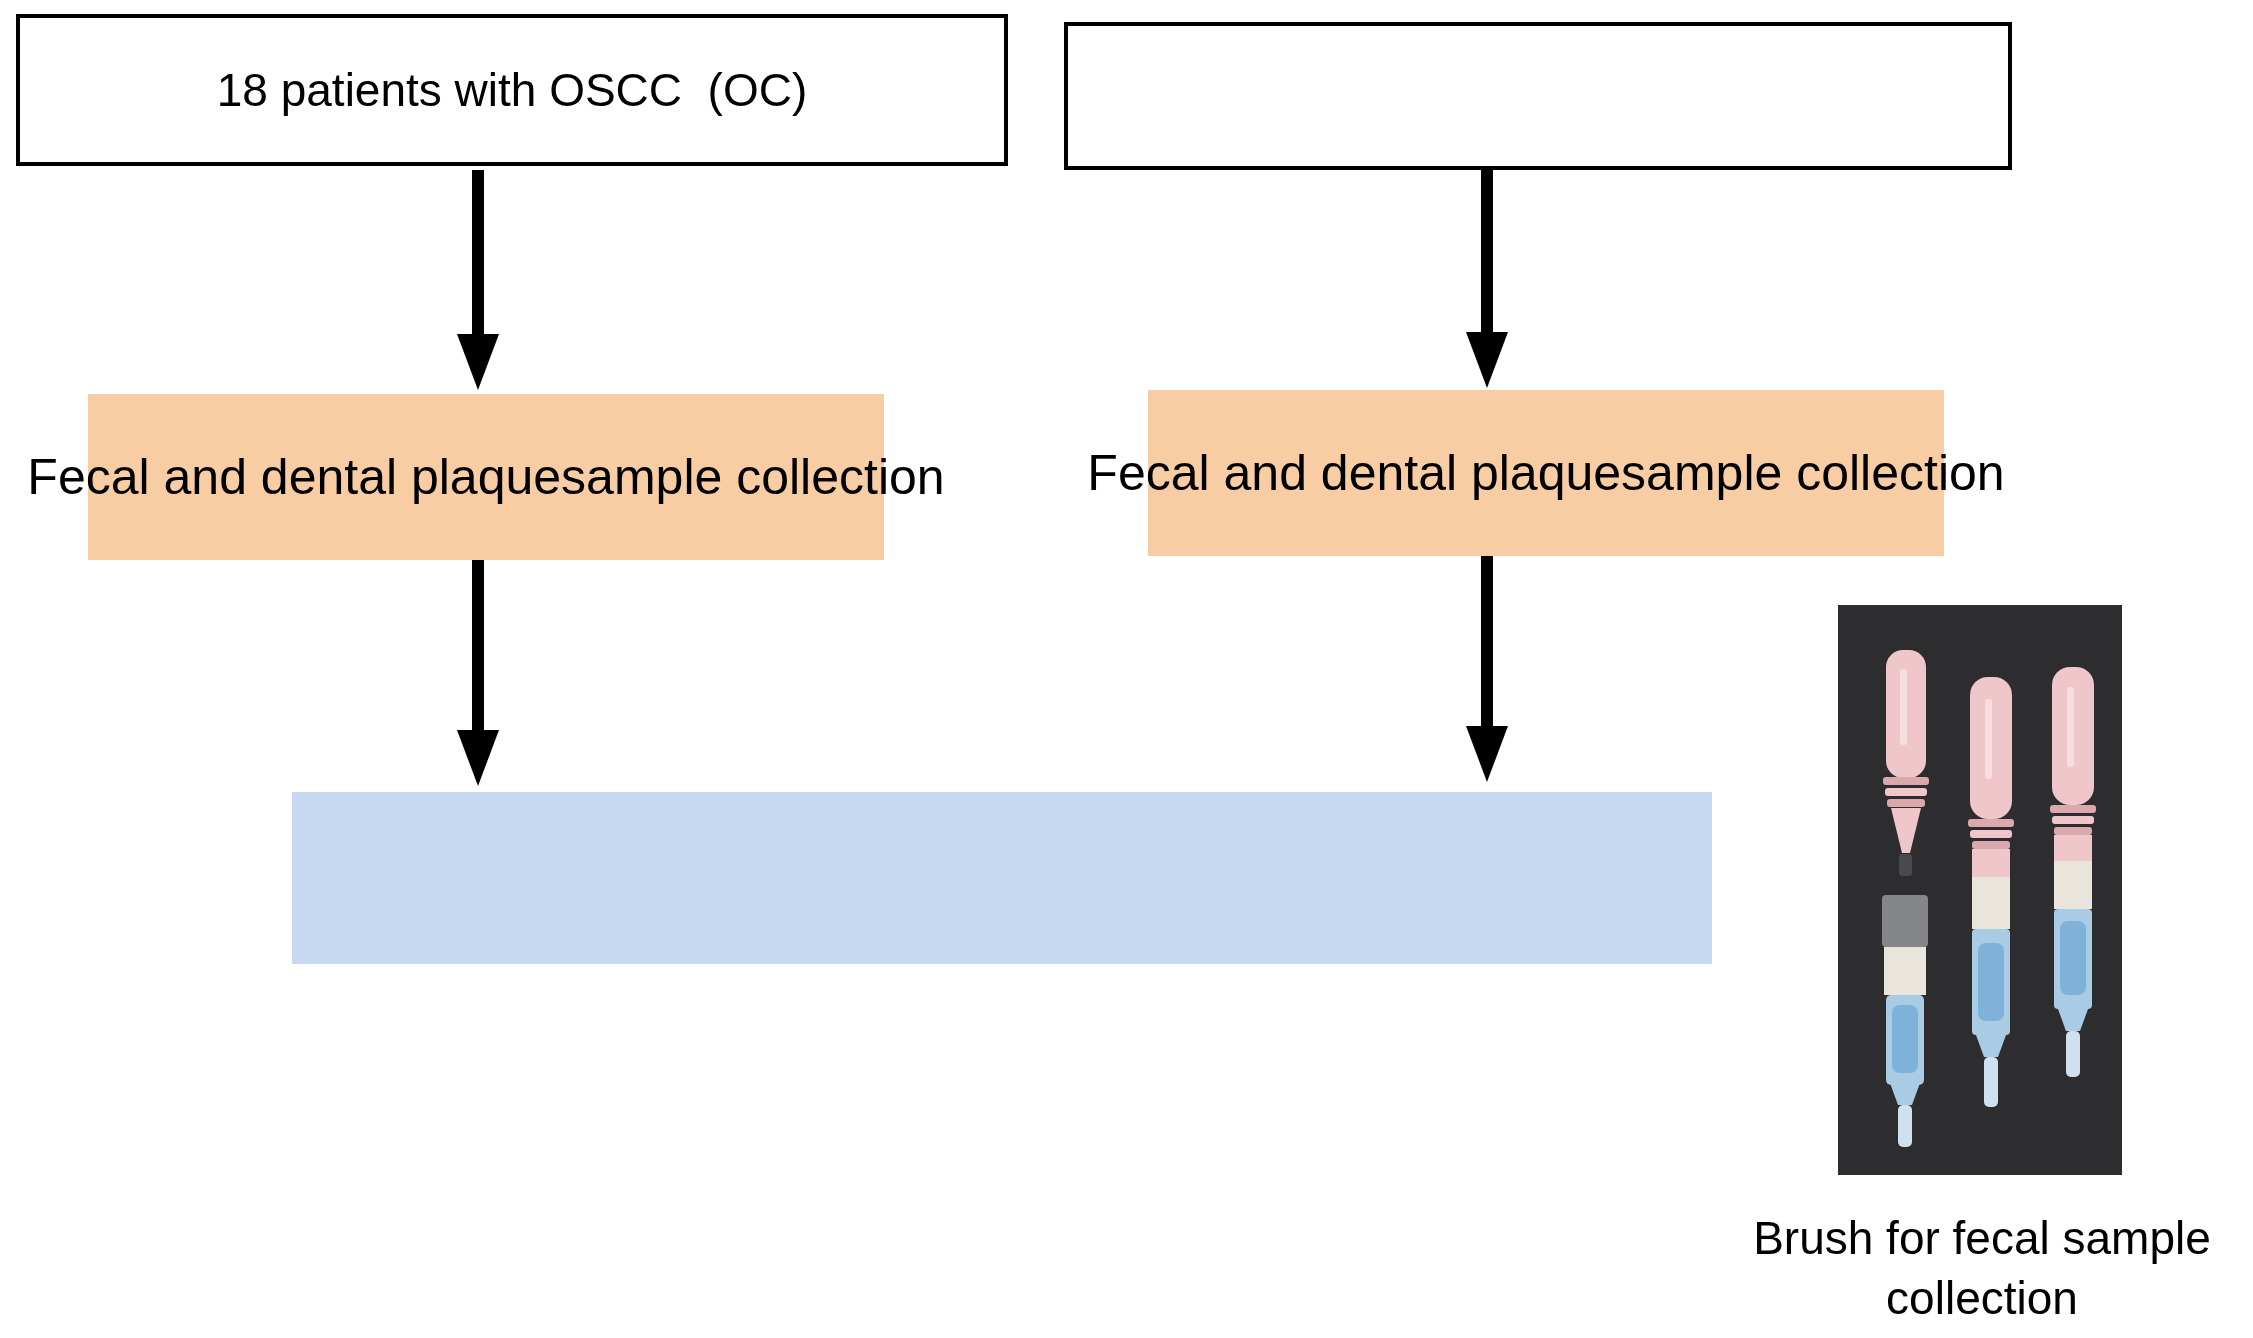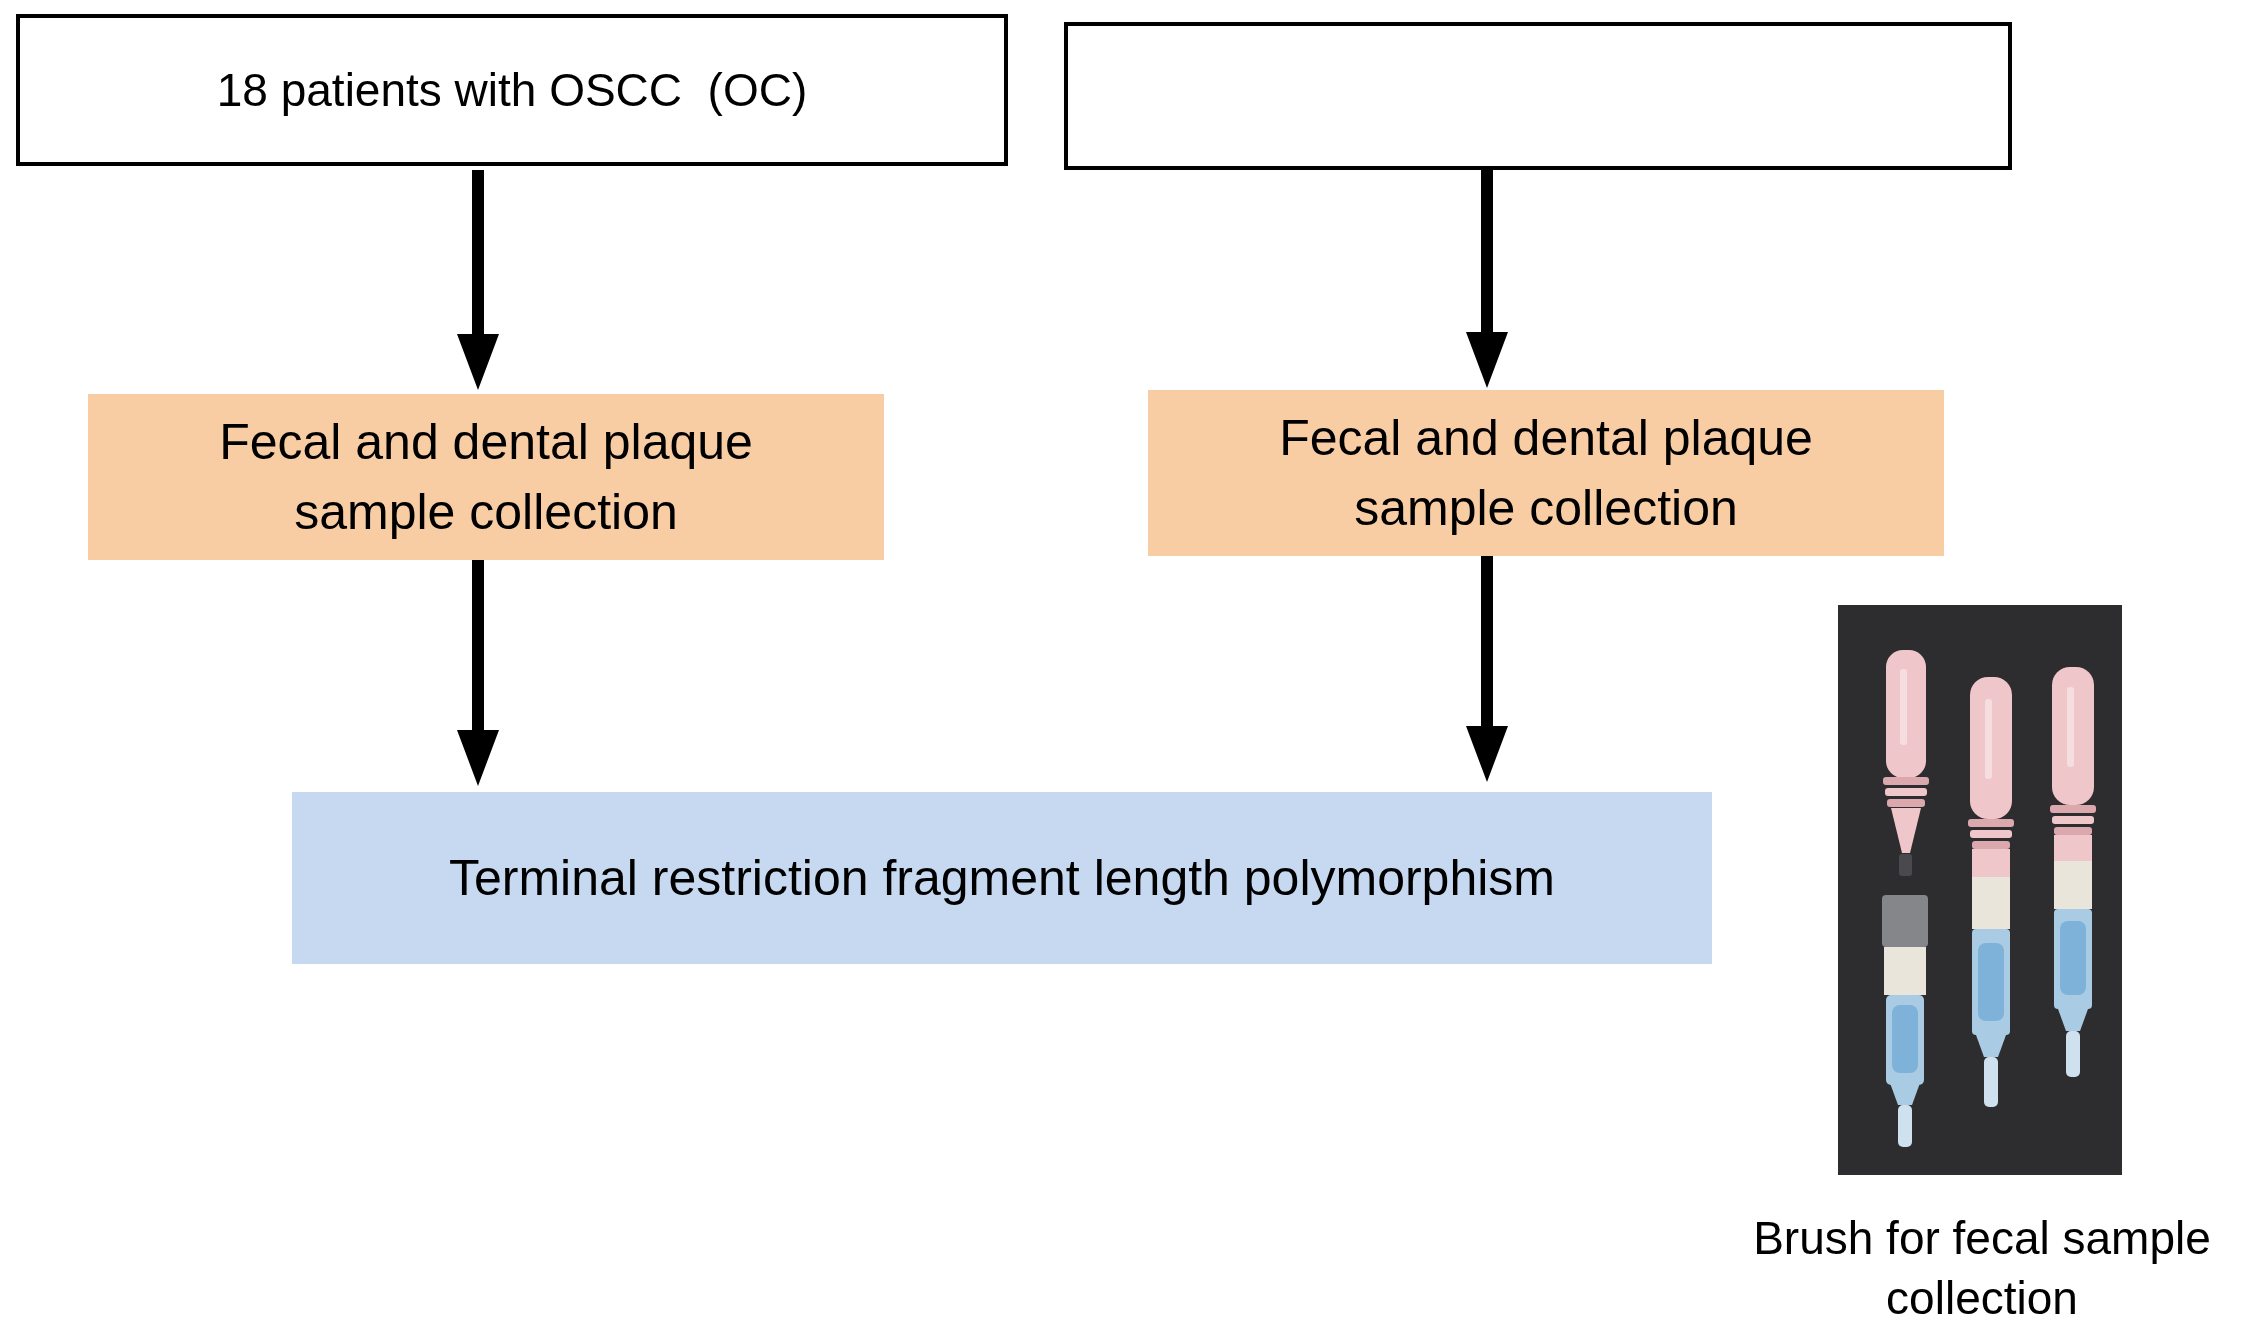--- a/index.html
+++ b/index.html
@@ -8,21 +8,21 @@
     width:2253px;
     height:1338px;
     background:#ffffff;
     font-family:"Liberation Sans", sans-serif;
     color:#000;
     overflow:hidden;
   }
   .node{
     position:absolute;
     display:flex;
-    flex-direction:column;
+    flex-direction:row;
     justify-content:center;
     align-items:center;
     text-align:center;
     box-sizing:border-box;
   }
   .node .line{white-space:pre;}
   .plain-box{
     background:#ffffff;
     border:4px solid var(--box_border,#000);
     font-size:46px;
@@ -98,21 +98,20 @@
   <div class="arrow" style="left:456px;top:560px;height:226px;">
     <div class="shaft"></div>
     <div class="head"></div>
   </div>
   <div class="arrow" style="left:1465px;top:556px;height:226px;">
     <div class="shaft"></div>
     <div class="head"></div>
   </div>
 
   <div class="node blue-box" style="left:292px;top:792px;width:1420px;height:172px;">
-    <div class="line">Terminal restriction fragment length polymorphism</div>
   </div>
 
   <div class="photo">
     <svg viewBox="0 0 284 570">
       <rect x="0" y="0" width="284" height="570" style="fill:var(--photo_background,#2D2D30)"></rect>
 
       <g>
         <rect x="48" y="45" width="40" height="128" rx="17" style="fill:var(--brush_pink,#EFC7CA)"></rect>
         <rect x="62" y="64" width="7" height="76" rx="3" style="fill:var(--brush_pink_light,#F6DDE0)"></rect>
         <rect x="45" y="172" width="46" height="8" rx="3" style="fill:var(--brush_pink_dark,#DBA8AE)"></rect>

